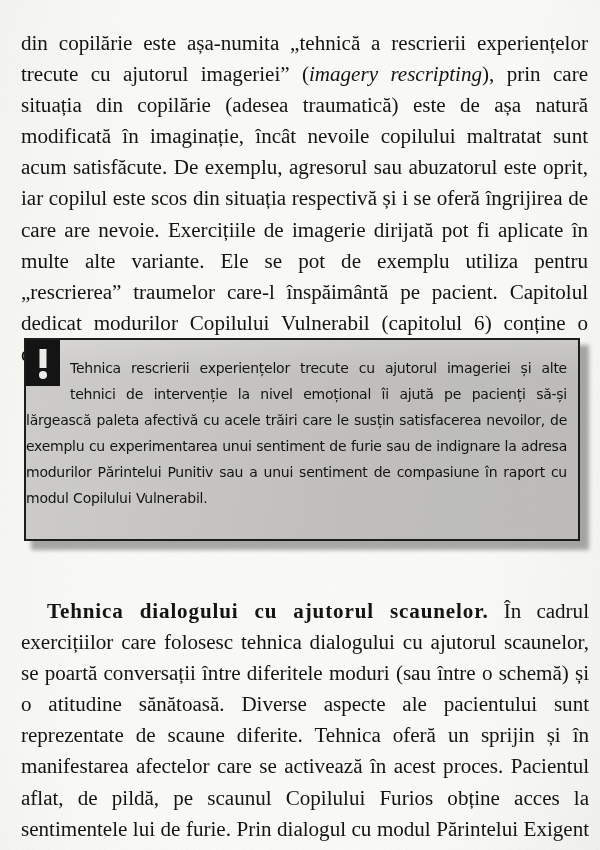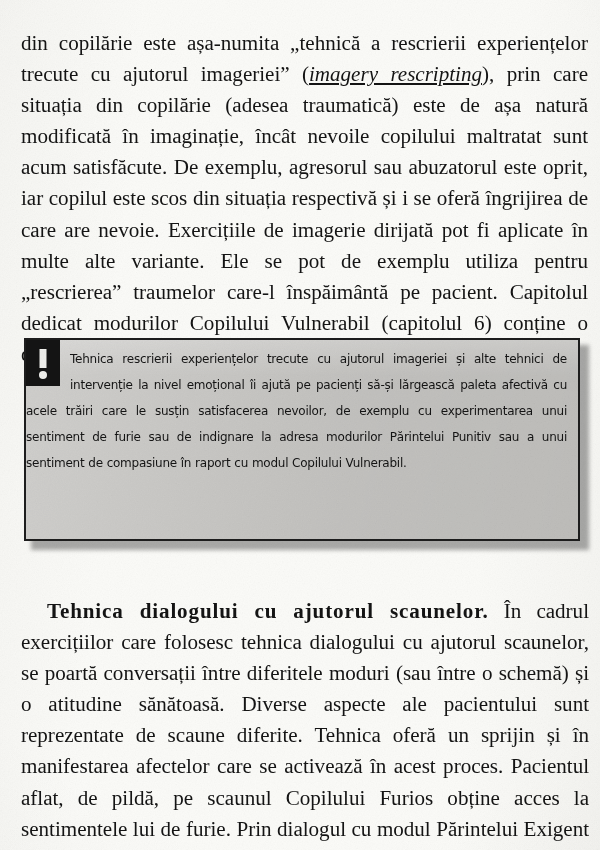--- a/index.html
+++ b/index.html
@@ -55,21 +55,20 @@
     letter-spacing: -0.02px;
     word-spacing: 0.2px;
     color: #141414;
     -webkit-font-smoothing: none;
   }
   #para-intro { top: 28px; }
   #para-chairs { top: 596px; width: 568px; }
 
   .para i {
     font-style: italic;
-    text-decoration: underline;
   }
   .lead-bold {
     font-weight: bold;
     letter-spacing: 0.85px;
     font-family: Liberation Serif, serif;
   }
   .indent {
     display: inline-block;
     width: 26px;
   }
@@ -122,24 +121,24 @@
     left: 50%;
     transform: translateX(-50%);
     top: 31px;
     width: 8px;
     height: 8px;
     border-radius: 50%;
     background: #efefec;
   }
   .callout-text {
     font-family: "DejaVu Sans", "Liberation Sans", sans-serif;
-    font-size: 12px;
+    font-size: 14px;
     line-height: 25.9px;
     color: #141414;
-    padding: 7px 11px 0 0;
+    padding: 16px 11px 0 0;
     letter-spacing: -0.25px;
     word-spacing: 0.3px;
     text-align: justify;
     text-align-last: left;
     -webkit-font-smoothing: none;
   }
 </style>
 </head>
 <body>
 

